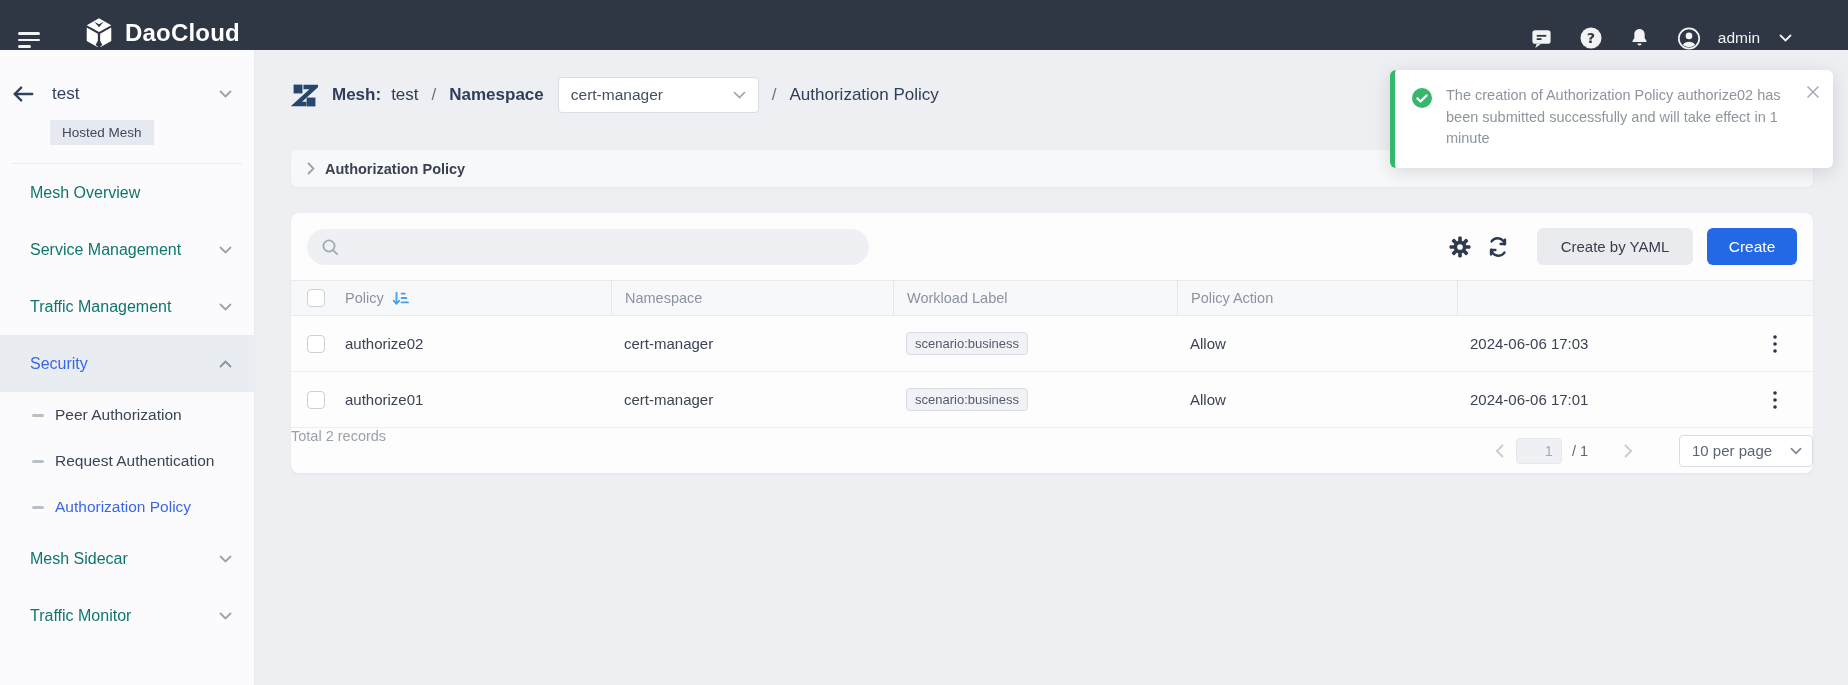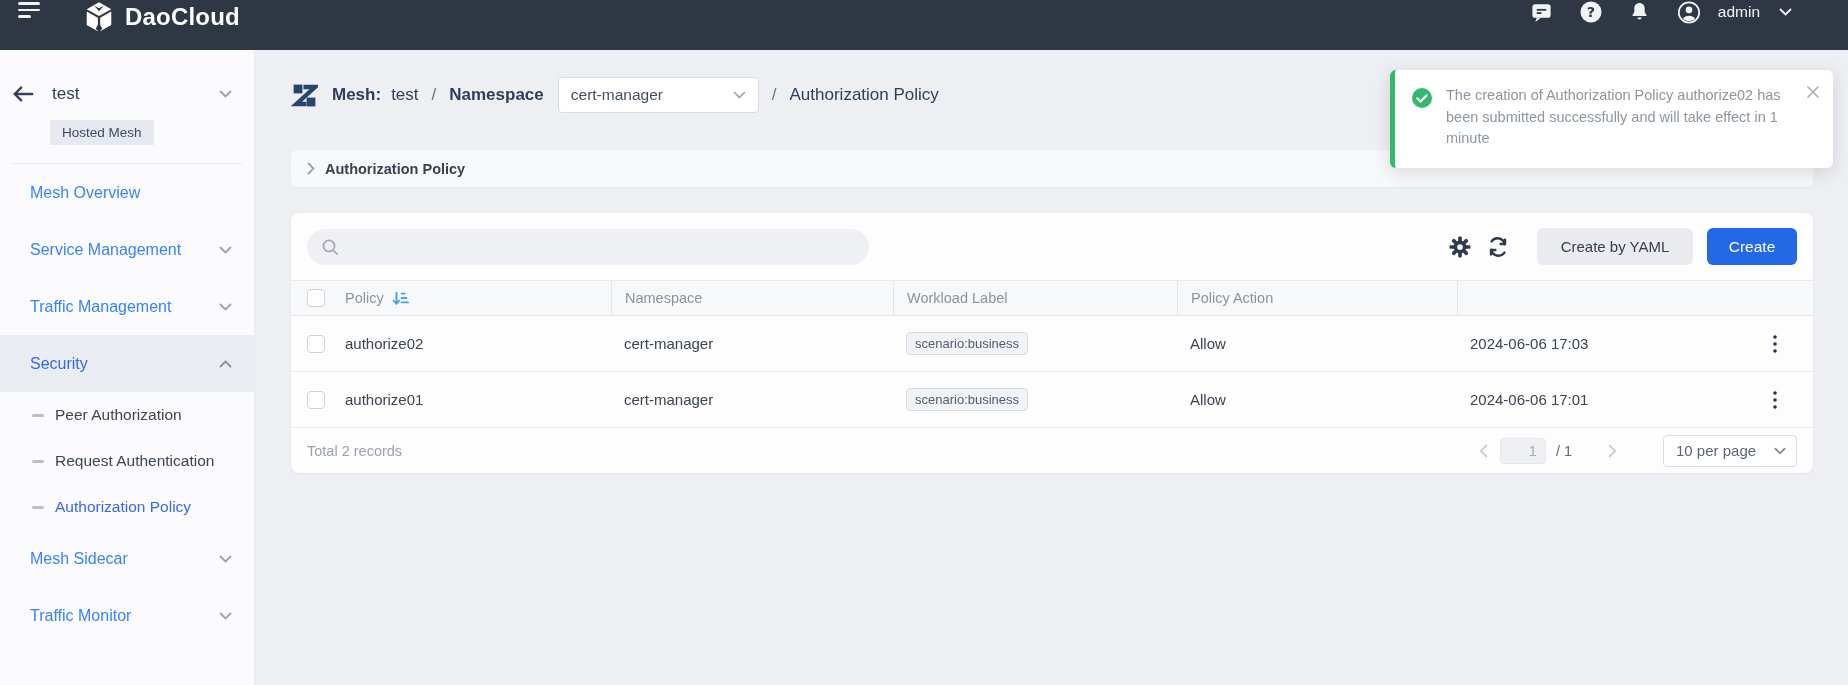--- a/index.html
+++ b/index.html
@@ -6,21 +6,21 @@
   html,body { width:1848px; height:685px; }
   body {
     font-family: "Liberation Sans", sans-serif;
     background:#edeff2;
     color:#3b4452;
     overflow:hidden;
   }
   .app { position:relative; width:1848px; height:685px; display:flex; flex-direction:column; }
 
   
-  .topbar { height:50px; background:#2f3744; display:flex; align-items:flex-start; flex:0 0 50px; }
+  .topbar { height:50px; background:#2f3744; display:flex; align-items:flex-end; flex:0 0 50px; }
   .hamburger { width:26px; height:20px; margin-left:18px; display:flex; flex-direction:column; justify-content:center; gap:4px; cursor:pointer; }
   .hamburger span { height:2.6px; background:#f2f3f5; border-radius:2px; }
   .hamburger span:nth-child(1){ width:22px; }
   .hamburger span:nth-child(2){ width:22px; }
   .hamburger span:nth-child(3){ width:13px; }
   .brand { display:flex; align-items:center; margin-left:38px; gap:9px; }
   .brand-name { color:#fff; font-size:24px; font-weight:bold; letter-spacing:.2px; }
   .topbar-right { margin-left:auto; display:flex; align-items:center; gap:25px; padding-right:56px; }
   .top-icon { width:24px; height:24px; display:flex; align-items:center; justify-content:center; cursor:pointer; }
   .username { color:#f2f3f5; font-size:15.5px; margin-left:-8px; }
@@ -30,21 +30,21 @@
   .body-row { display:flex; flex:1; min-height:0; }
 
   
   .sidebar { width:255px; flex:0 0 255px; background:#fbfbfd; border-right:1px solid #e7eaee; padding-top:28px; }
   .side-head { display:flex; align-items:center; padding:0 22px 0 12px; height:32px; }
   .side-head .back { display:flex; cursor:pointer; }
   .mesh-name { font-size:17px; color:#33415c; margin-left:18px; }
   .side-head .chev { margin-left:auto; display:flex; cursor:pointer; }
   .badge { display:inline-block; margin:10px 0 0 50px; background:#e6e9ef; color:#3f4a5c; font-size:13.5px; padding:5px 12px; border-radius:0; }
   .side-divider { border-top:1px solid #e9ebef; margin:18px 12px 0 12px; }
-  .nav-item { height:57px; display:flex; align-items:center; padding:0 22px 0 30px; font-size:16px; color:#3b82f6; cursor:pointer; }
+  .nav-item { height:57px; display:flex; align-items:center; padding:0 22px 0 30px; font-size:16px; color:#0f766e; cursor:pointer; }
   .nav-item .chev { margin-left:auto; display:flex; }
   .nav-item.active { background:#e9edf2; color:#3a66e8; }
   .sub-item { height:46px; display:flex; align-items:center; padding-left:32px; font-size:15.5px; color:#3b4556; cursor:pointer; }
   .sub-item .dash { width:12px; height:3px; border-radius:2px; background:#b9bfca; margin-right:11px; flex:0 0 12px; }
   .sub-item.active { color:#3a66e8; }
 
   
   .main { flex:1; min-width:0; padding:0 35px 0 36px; position:relative; }
   .breadcrumb { margin-top:25px; height:40px; display:flex; align-items:center; font-size:17px; color:#2f3e59; }
   .breadcrumb .sep { color:#6b7483; margin:0 13px; }
@@ -76,21 +76,21 @@
   .th.bordered { border-left:1px solid #e3e6eb; }
   .cb-cell { padding-left:16px; display:flex; align-items:center; height:100%; }
   .checkbox { width:18px; height:18px; border:1.5px solid #ccd2da; border-radius:4px; background:#fff; cursor:pointer; }
   .row { height:56px; border-bottom:1px solid #ecedf1; }
   .td { font-size:15px; color:#3b4452; padding-left:13px; display:flex; align-items:center; }
   .tag { display:inline-block; background:#f1f2f5; border:1px solid #d7dbe2; color:#525c6b; font-size:13px; padding:3px 8px; border-radius:4px; }
   .sort-ic { margin-left:8px; display:flex; }
   .kebab { width:28px; height:28px; display:flex; align-items:center; justify-content:center; cursor:pointer; margin-left:22px; }
 
   
-  .tfoot { flex:1; display:flex; align-items:center; padding:0 16px; }
+  .tfoot { flex:1; display:flex; padding:0 0; }
   .total { font-size:14.5px; color:#9aa1ad; }
   .pager { margin-left:auto; display:flex; align-items:center; }
   .pg-chev { display:flex; cursor:pointer; }
   .page-input { width:46px; height:26px; margin-left:12px; background:#eef0f3; border:1px solid #e4e7ec; border-radius:4px; text-align:right; padding-right:8px; font-size:14.5px; color:#a4abb6; font-family:"Liberation Sans",sans-serif; outline:none; }
   .page-total { margin-left:10px; font-size:14.5px; color:#5f6876; }
   .pg-next { margin-left:36px; }
   .pp-select { margin-left:46px; width:134px; height:32px; border:1px solid #d9dde3; border-radius:4px; background:#fff; display:flex; align-items:center; padding:0 10px 0 12px; font-size:15px; color:#5c6574; cursor:pointer; }
   .pp-select .chev { margin-left:auto; display:flex; }
 
   

